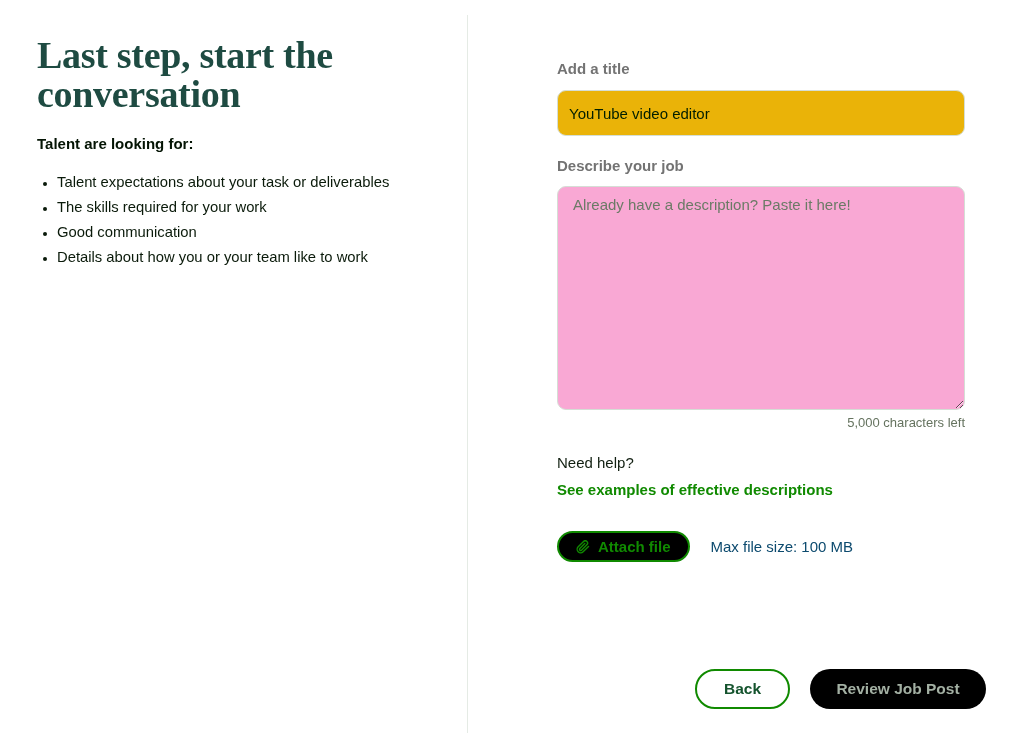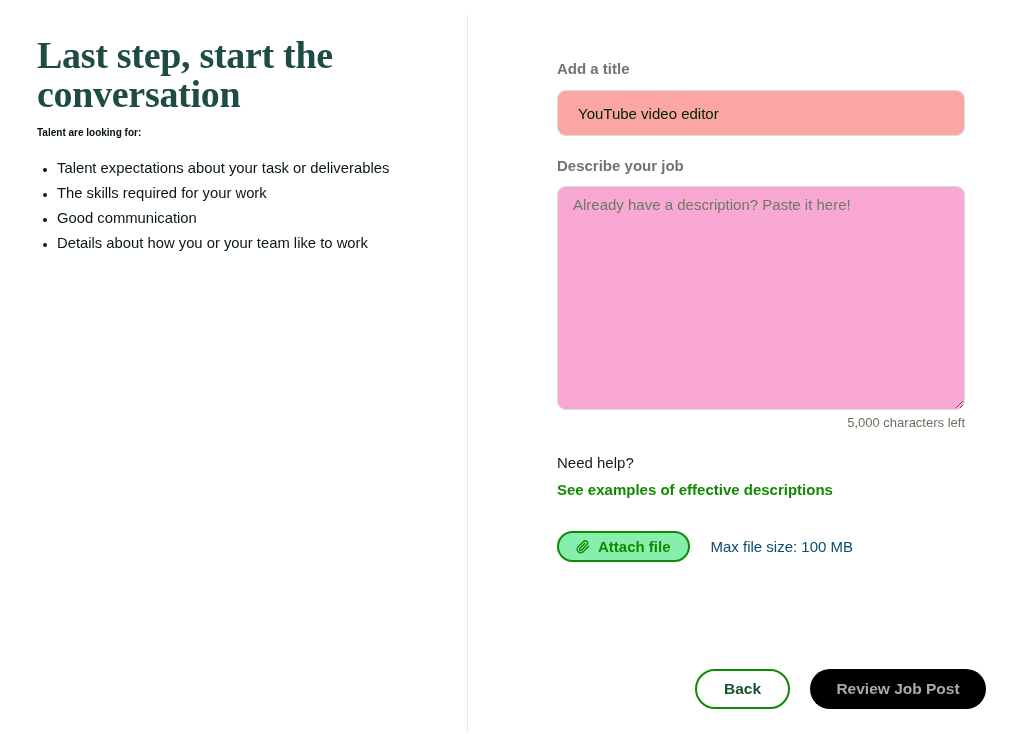--- a/index.html
+++ b/index.html
@@ -31,22 +31,22 @@
   .page-title {
     font-family: "Liberation Serif", "DejaVu Serif", serif;
     font-weight: 600;
     font-size: 38px;
     line-height: 1.02;
     letter-spacing: -0.3px;
     color: #1e4b42;
     width: 345px;
   }
   .subheading {
-    margin-top: 13px;
-    font-size: 10px;
+    margin-top: 21px;
+    font-size: 15px;
     font-weight: 700;
     color: #041404;
   }
   .bullet-list {
     margin-top: 23px;
     padding-left: 20px;
     font-size: 14.8px;
     color: #0a1a0a;
   }
   .bullet-list li {
@@ -67,26 +67,26 @@
     font-size: 15px;
     font-weight: 600;
     color: #737373;
   }
   .title-input {
     margin-top: 13px;
     width: 408px;
     height: 46px;
     border: 1px solid #d5ded5;
     border-radius: 9px;
-    padding: 0 20px;
+    padding: 0 11px;
     font-family: "Liberation Sans", sans-serif;
     font-size: 15px;
     color: #001e00;
     outline: none;
-    background: #fca5a5;
+    background: #eab308;
   }
   .desc-label { margin-top: 21px; }
   .desc-textarea {
     margin-top: 12px;
     display: block;
     width: 408px;
     height: 224px;
     border: 1px solid #d5ded5;
     border-radius: 9px;
     padding: 9px 15px;
@@ -122,21 +122,21 @@
     margin-top: 32px;
     display: flex;
     align-items: center;
   }
   .attach-button {
     display: inline-flex;
     align-items: center;
     gap: 8px;
     height: 31px;
     padding: 0 17px;
-    background: #86efac;
+    background: #000000;
     border: 2px solid #108a00;
     border-radius: 16px;
     color: #108a00;
     font-family: "Liberation Sans", sans-serif;
     font-size: 15px;
     font-weight: 700;
     cursor: pointer;
   }
   .attach-button svg { display: block; }
   .max-size {

